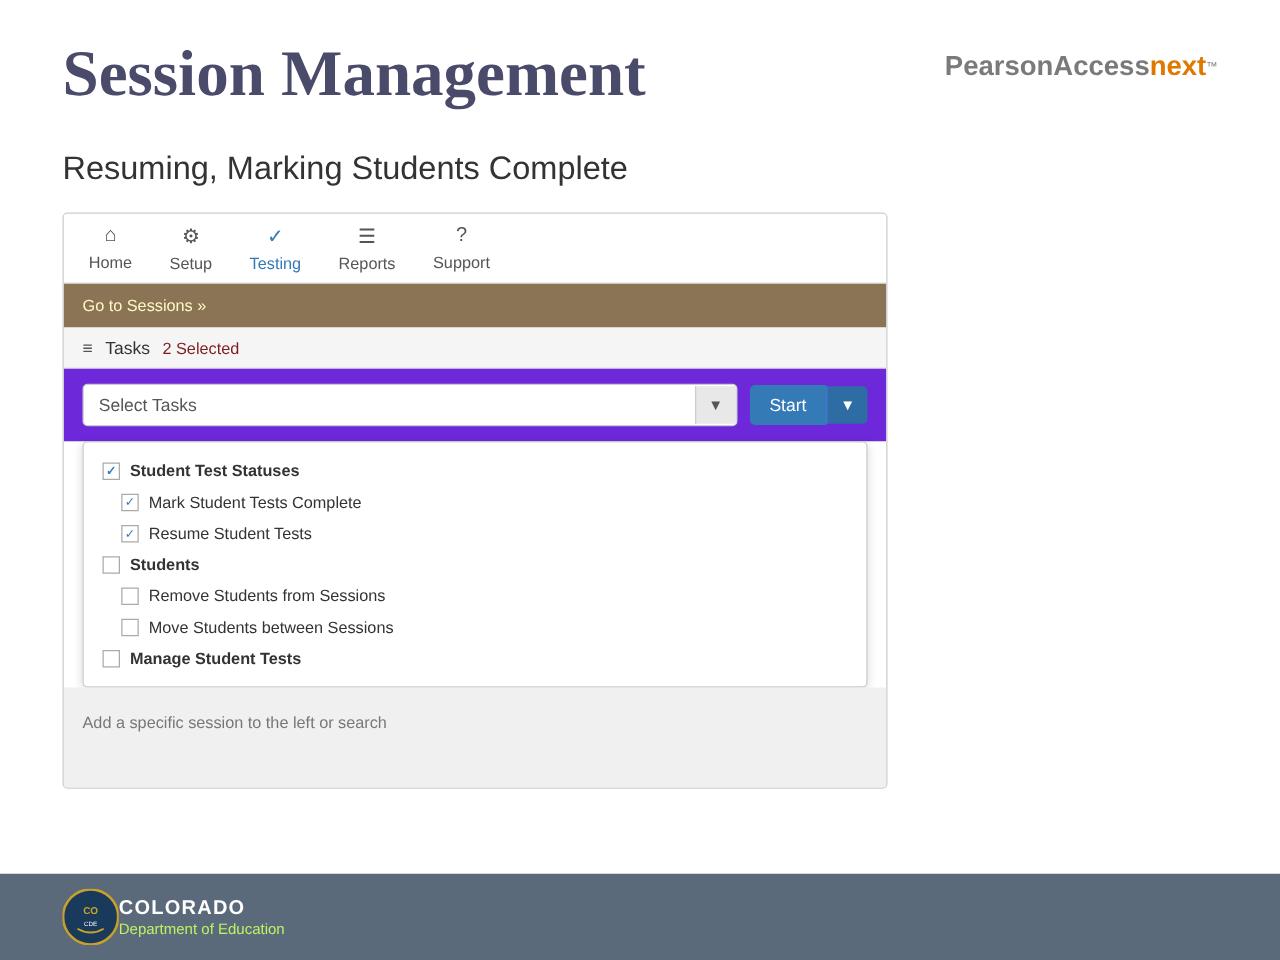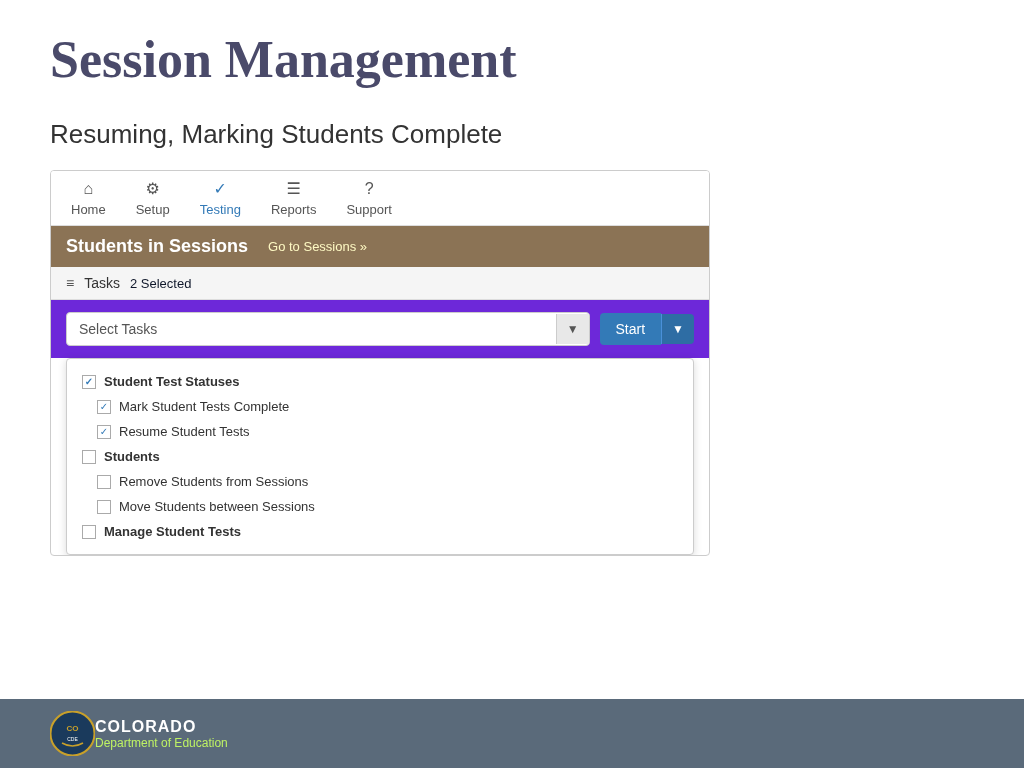--- a/index.html
+++ b/index.html
@@ -144,21 +144,21 @@
     }
 
     .tasks-label {
       font-size: 14px;
       font-weight: normal;
       color: #333;
     }
 
     .tasks-count {
       font-size: 13px;
-      color: #0f172a;
+      color: #7f1d1d;
     }
 
     
     .select-tasks-area {
       padding: 12px 15px;
       display: flex;
       align-items: center;
       gap: 10px;
       background: #6d28d9;
     }
@@ -312,20 +312,25 @@
     .footer-dept {
       font-size: 12px;
       color: #bef264;
     }
   </style>
 </head>
 <body>
 
 <div class="header">
   <div class="title">Session Management</div>
+  <div class="logo">
+    <span class="logo-pearson">PearsonAccess</span>
+    <span class="logo-access">next</span>
+    <span class="logo-tm">™</span>
+  </div>
 </div>
 
 <div class="subtitle">Resuming, Marking Students Complete</div>
 
 <div class="main-content">
   <div class="browser-frame">
 
     <div class="nav-bar">
       <div class="nav-item">
         <span class="nav-icon">⌂</span>
@@ -343,21 +348,20 @@
         <span class="nav-icon">☰</span>
         <span class="nav-label">Reports</span>
       </div>
       <div class="nav-item">
         <span class="nav-icon">?</span>
         <span class="nav-label">Support</span>
       </div>
     </div>
 
     <div class="page-header">
-      <span>Students in Sessions</span>
       <span class="goto-sessions">Go to Sessions »</span>
     </div>
 
     <div class="tasks-bar">
       <span class="tasks-icon">≡</span>
       <span class="tasks-label">Tasks</span>
       <span class="tasks-count">2 Selected</span>
     </div>
 
     <div class="select-tasks-area">
@@ -398,20 +402,23 @@
         <span class="checkbox-icon"></span>
         <span>Move Students between Sessions</span>
       </div>
 
       <div class="menu-item parent">
         <span class="checkbox-icon"></span>
         <span>Manage Student Tests</span>
       </div>
     </div>
 
+    <div class="session-content">
+      <span class="session-hint">Add a specific session to the left or search</span>
+    </div>
 
   </div>
 </div>
 
 <div class="footer">
   <div class="footer-logo">
 
     <svg class="colorado-seal" viewBox="0 0 45 45" xmlns="http://www.w3.org/2000/svg">
       <circle cx="22.5" cy="22.5" r="22" fill="#1a3a5c" stroke="#c8a02a" stroke-width="2"></circle>
       <text x="22.5" y="20" text-anchor="middle" fill="#c8a02a" font-size="8" font-weight="bold">CO</text>

